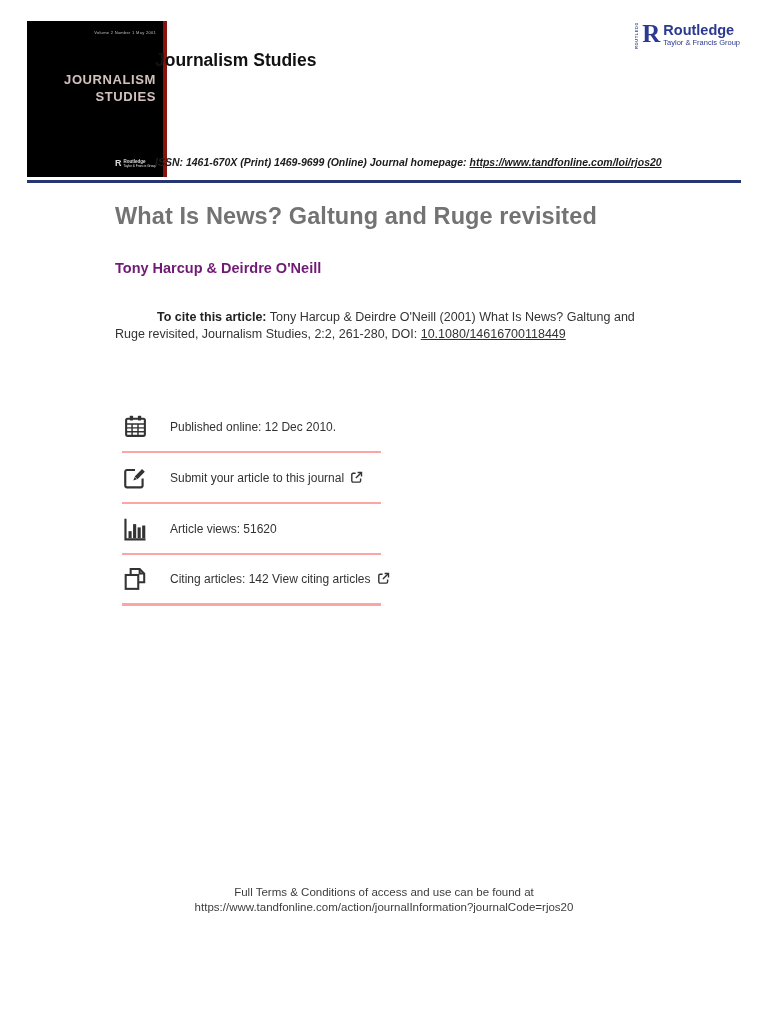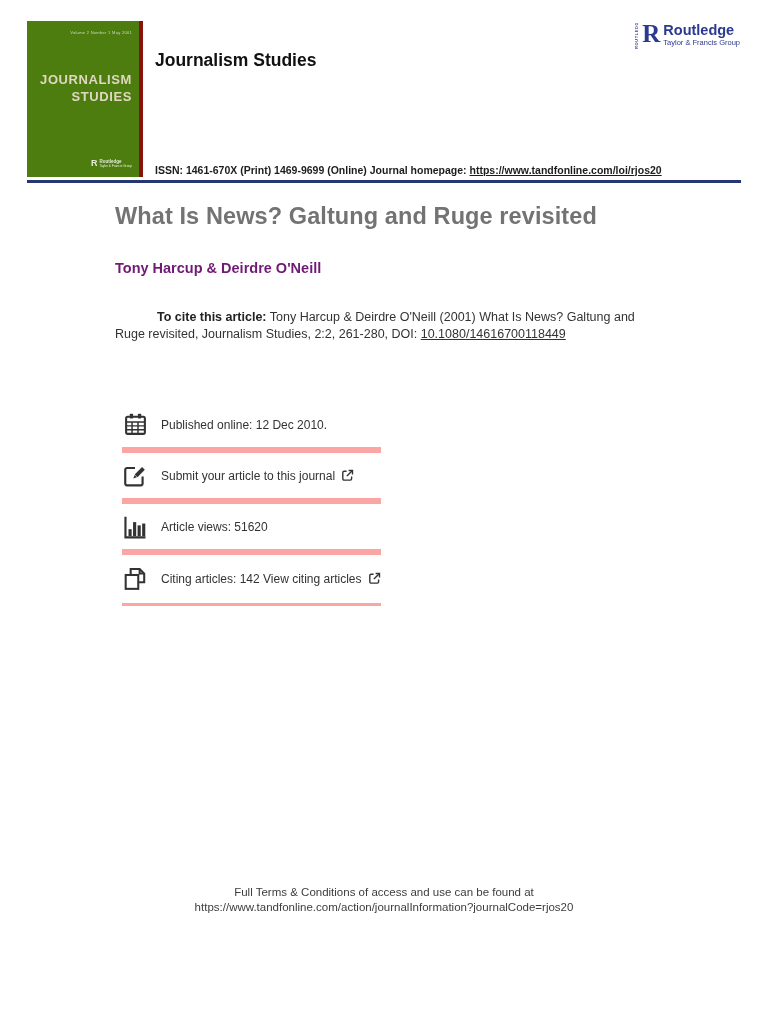--- a/index.html
+++ b/index.html
@@ -6,22 +6,22 @@
   html,body { width:768px; height:1024px; }
   body {
     font-family:"Liberation Sans", sans-serif;
     background:#ffffff; color:#333;
     position:relative; overflow:hidden;
   }
   .page { position:absolute; inset:0; background:#fff; }
 
   
   .cover {
-    position:absolute; left:27px; top:21px; width:116px; height:156px;
-    background:#4d7c0f; border-right:4px solid #87130b;
+    position:absolute; left:27px; top:21px; width:140px; height:156px;
+    background:#000000; border-right:4px solid #87130b;
   }
   .cover-volume {
     position:absolute; top:9px; right:7px;
     font-size:4px; color:rgba(255,255,255,0.7); letter-spacing:0.3px;
     white-space:nowrap;
   }
   .cover-title {
     position:absolute; top:50px; right:7px; text-align:right;
     font-size:13px; font-weight:700; line-height:17px;
     color:rgba(255,236,230,0.82); letter-spacing:0.6px;
@@ -52,22 +52,22 @@
   }
   .brand .lettermark {
     font-size:25px; font-weight:700; line-height:26px;
     font-family:"Liberation Serif", serif;
   }
   .brand .btext { display:flex; flex-direction:column; margin-top:2px; }
   .brand .bname { font-size:14.5px; font-weight:600; line-height:15px; }
   .brand .btag  { font-size:7.5px; line-height:9px; }
 
   .issn-line {
-    position:absolute; left:155px; top:164px;
-    font-size:10.5px; font-weight:600; color:#1c1c1c; white-space:nowrap;
+    position:absolute; left:155px; top:156px;
+    font-size:10.5px; font-weight:600; color:#1c1c1c; white-space:nowrap;font-style:italic;
   }
   .issn-line a { color:#1c1c1c; text-decoration:underline; }
 
   .navy-rule {
     position:absolute; left:27px; top:180px; width:714px; height:3px;
     background:#253672;
   }
 
   
   .article-title {
@@ -88,22 +88,22 @@
     position:absolute; left:115px; top:350px;
     font-size:12.5px; color:#333;
   }
   .link-line .gap { display:inline-block; width:8px; }
 
   
   .actions {
     position:absolute; left:122px; top:402px; width:259px;
   }
   .action-row {
-    display:flex; align-items:center; gap:13px; height:51px;
-    border-bottom:6px solid #fca5a5;
+    display:flex; align-items:center; gap:22px; height:51px;
+    border-bottom:2px solid #fca5a5;
   }
   .action-row:nth-child(4) { border-bottom-width:3px; }
   .action-icon { width:26px; height:26px; flex:0 0 26px; display:flex; align-items:center; justify-content:center; }
   .action-label { font-size:12px; color:#333; white-space:nowrap; }
   .ext-icon { display:inline-block; margin-left:6px; vertical-align:-2px; }
 
   
   .footer {
     position:absolute; left:0; right:0; top:885px; text-align:center;
     font-size:11.5px; line-height:14.5px; color:#3d3d3d;

